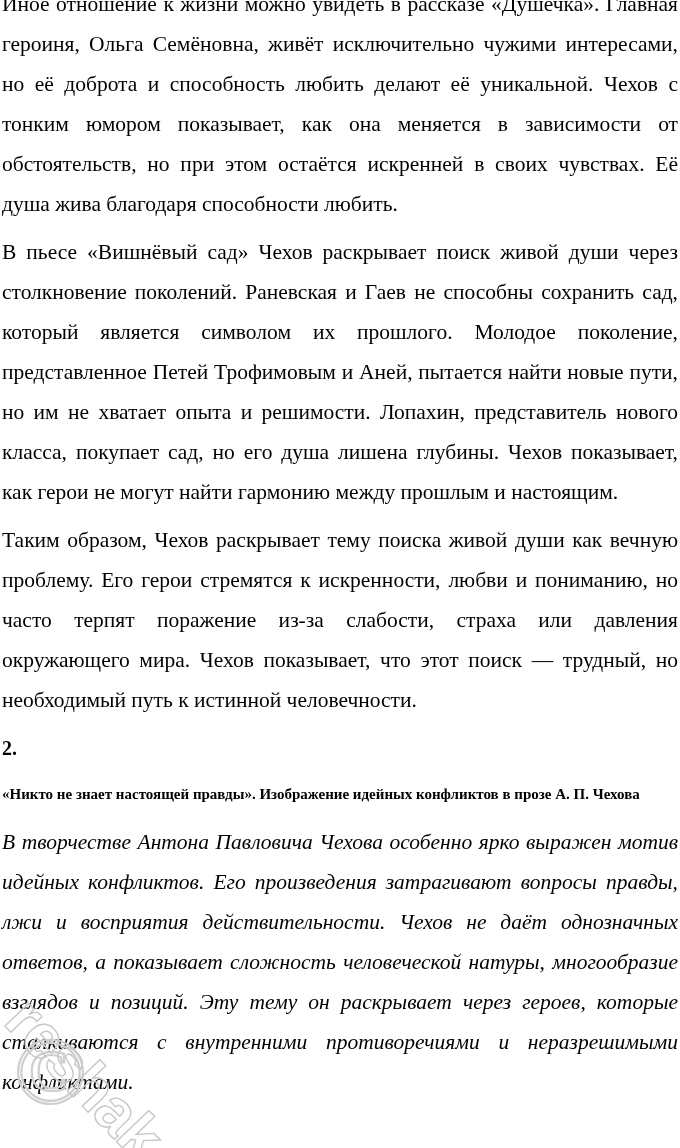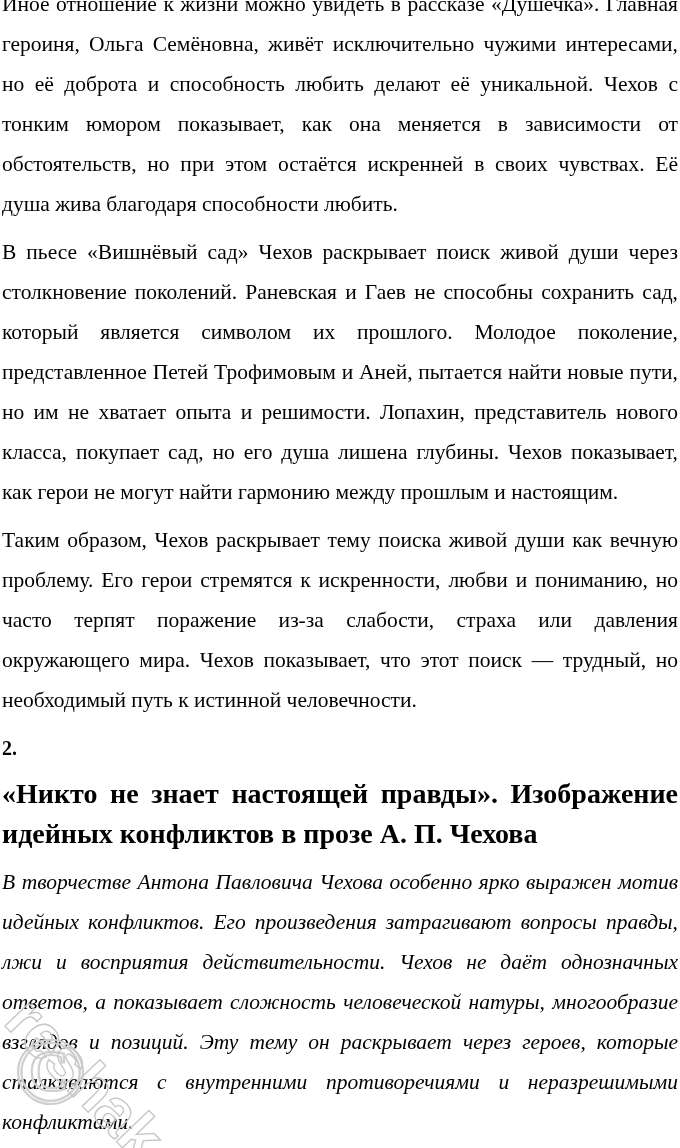--- a/index.html
+++ b/index.html
@@ -57,21 +57,21 @@
   p.numbering {
     margin: 0 0 6px 0;
     font-size: 20px;
     line-height: 40px;
     font-weight: bold;
     text-align: left;
   }
 
   p.heading {
     margin: 0 0 8px 0;
-    font-size: 28px;
+    font-size: 15px;
     line-height: 40px;
     font-weight: bold;
     text-align: justify;
     text-justify: inter-word;
     text-align-last: left;
   }
 
   
   #watermark {
     position: absolute;

